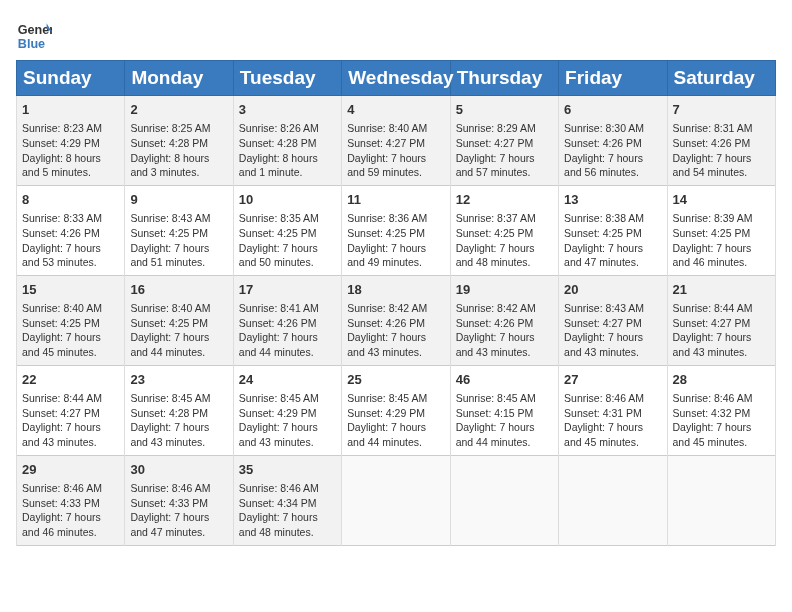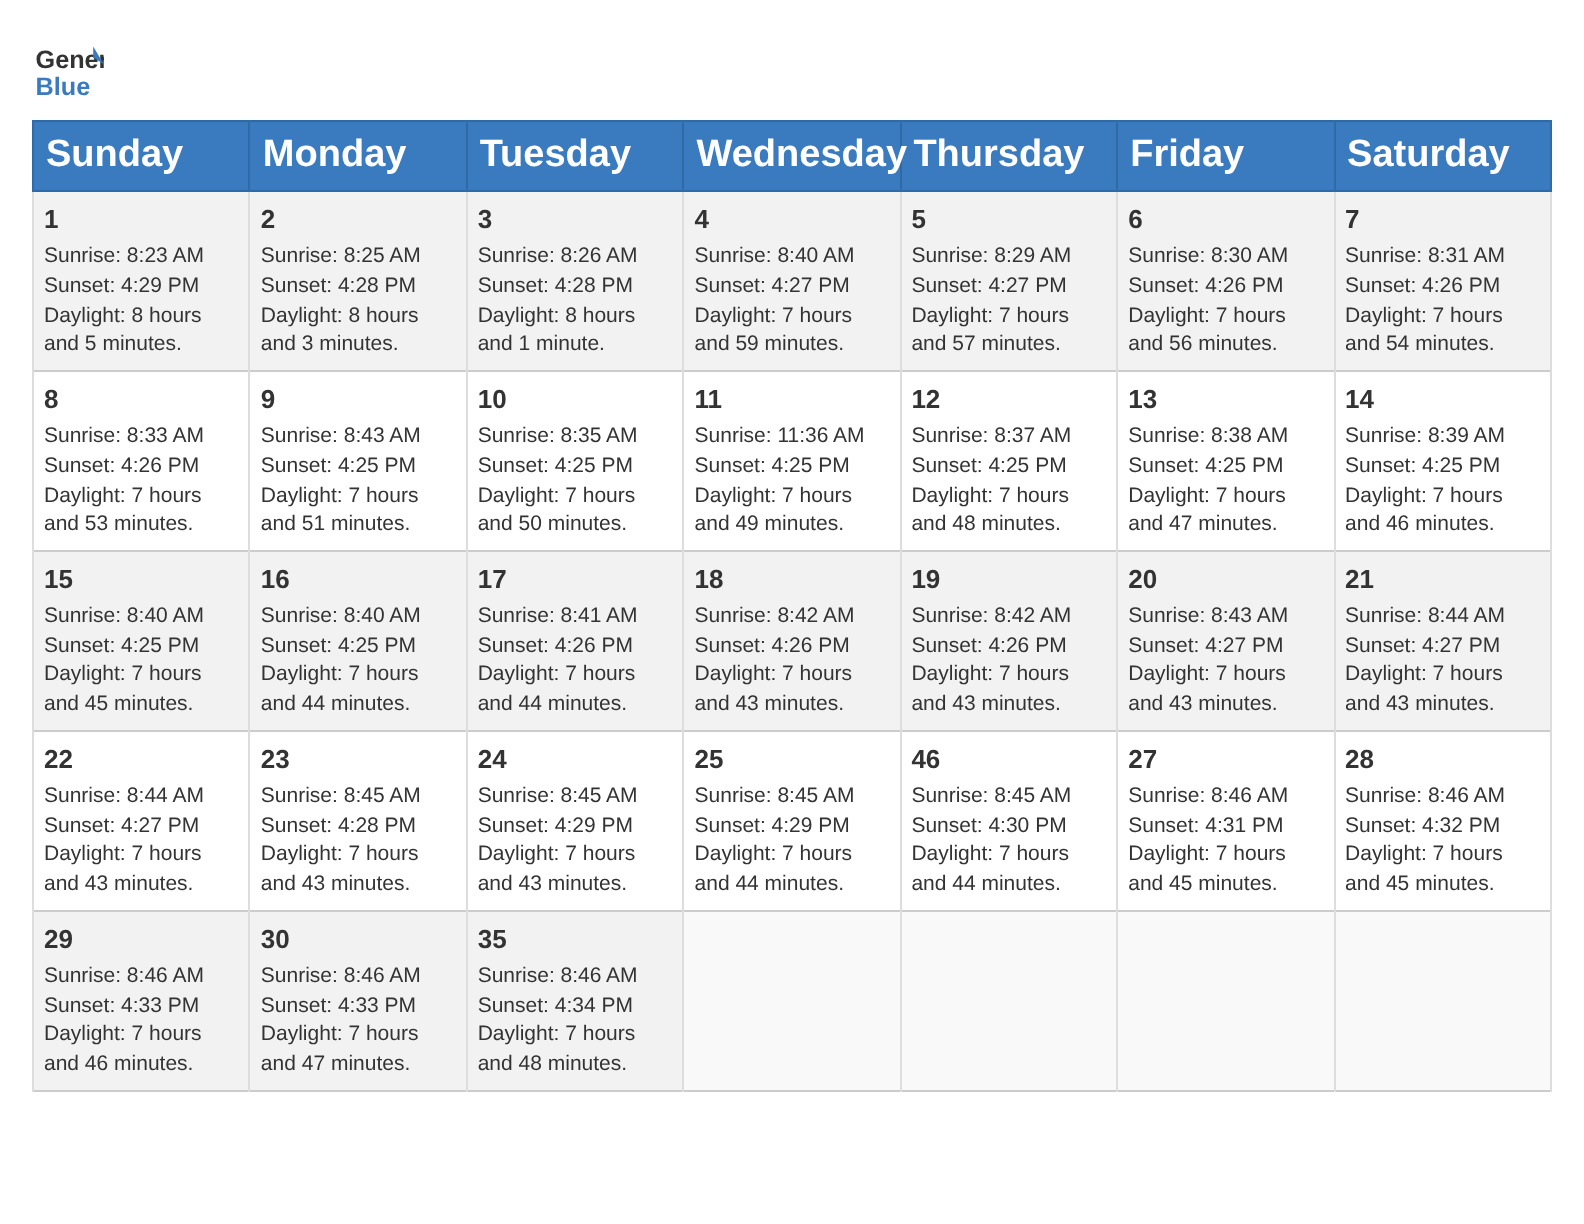--- a/index.html
+++ b/index.html
@@ -183,21 +183,21 @@
         <span>Daylight: 7 hours and 51 minutes.</span>
       </td>
         <td>
         <span class="day-number">10</span>
         <span>Sunrise: 8:35 AM</span><br>
         <span>Sunset: 4:25 PM</span><br>
         <span>Daylight: 7 hours and 50 minutes.</span>
       </td>
         <td>
         <span class="day-number">11</span>
-        <span>Sunrise: 11:36 AM</span><br>
+        <span>Sunrise: 8:36 AM</span><br>
         <span>Sunset: 4:25 PM</span><br>
         <span>Daylight: 7 hours and 49 minutes.</span>
       </td>
         <td>
         <span class="day-number">12</span>
         <span>Sunrise: 8:37 AM</span><br>
         <span>Sunset: 4:25 PM</span><br>
         <span>Daylight: 7 hours and 48 minutes.</span>
       </td>
         <td>
@@ -278,21 +278,21 @@
       </td>
         <td>
         <span class="day-number">25</span>
         <span>Sunrise: 8:45 AM</span><br>
         <span>Sunset: 4:29 PM</span><br>
         <span>Daylight: 7 hours and 44 minutes.</span>
       </td>
         <td>
         <span class="day-number">46</span>
         <span>Sunrise: 8:45 AM</span><br>
-        <span>Sunset: 4:30 PM</span><br>
+        <span>Sunset: 4:15 PM</span><br>
         <span>Daylight: 7 hours and 44 minutes.</span>
       </td>
         <td>
         <span class="day-number">27</span>
         <span>Sunrise: 8:46 AM</span><br>
         <span>Sunset: 4:31 PM</span><br>
         <span>Daylight: 7 hours and 45 minutes.</span>
       </td>
         <td>
         <span class="day-number">28</span>

